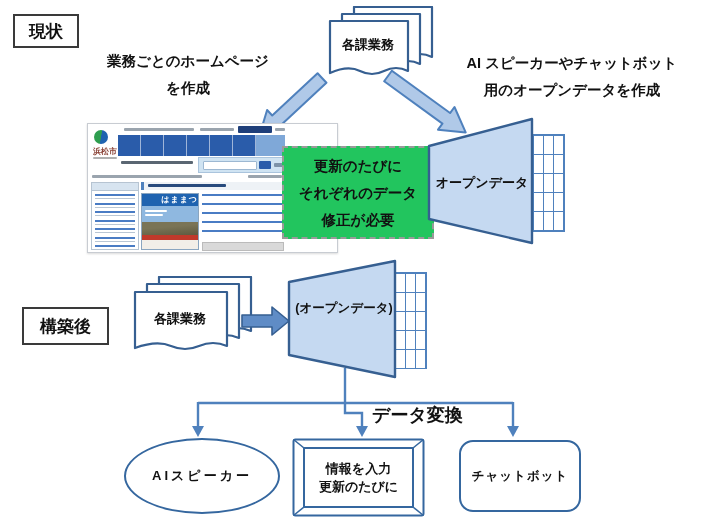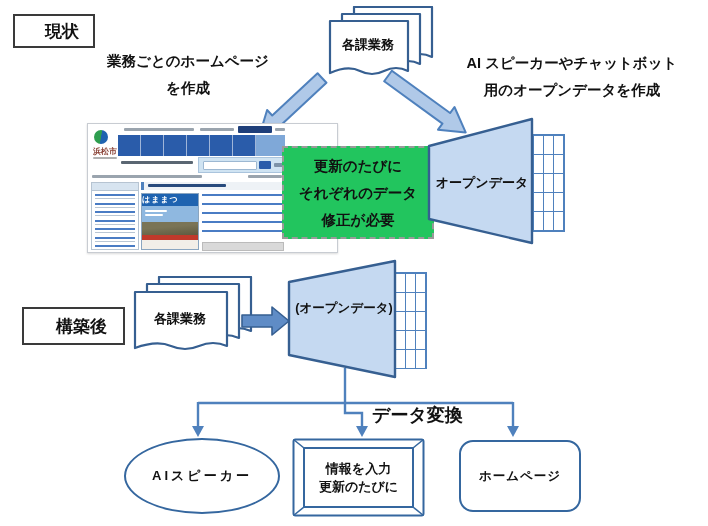--- a/index.html
+++ b/index.html
@@ -1,21 +1,21 @@
 <!DOCTYPE html>
 <html><head>
 <meta charset="utf-8">
 <style>
   html,body{margin:0;padding:0;background:#fff;}
   #stage{position:relative;width:708px;height:526px;background:#fff;overflow:hidden;
          font-family:"Liberation Sans","DejaVu Sans",sans-serif;}
   .abs{position:absolute;}
   .lbl{font-weight:bold;color:#111;text-align:center;}
   .tagbox{border:2px solid #3a3a3a;background:#fff;display:flex;align-items:center;justify-content:center;
-          font-weight:bold;font-size:17px;color:#111;padding-left:16px;}
+          font-weight:bold;font-size:17px;color:#111;}
   .dashed{border:2px dashed #9a9a9a;background:#22c55e;}
   .grid{background-color:#fff;border:1px solid #4f81bd;
         background-image:linear-gradient(#4f81bd 1px,transparent 1px),
                          linear-gradient(90deg,#4f81bd 1px,transparent 1px);
         background-size:10px 19px;}
   .ellipse{border:2px solid #35679f;border-radius:50%;background:#fff;
            display:flex;align-items:center;justify-content:center;}
   .rounded{border:2px solid #35679f;border-radius:14px;background:#fff;
            display:flex;align-items:center;justify-content:center;}
   svg{display:block;}
@@ -95,21 +95,21 @@
       <div style="height:7px;background:#d7e4f0;border-bottom:1px solid #b6c4d2;"></div>
       <div class="ws-side-items" style="height:57px;margin:1px 3px;"></div>
     </div>
 
     <div class="abs" style="left:53px;top:58px;width:143px;height:8px;background:#eef2f6;border-left:3px solid #4f81bd;">
       <div class="bar" style="left:4px;top:2px;width:78px;height:3px;background:#274a7d;"></div>
     </div>
 
     <div class="abs" style="left:53px;top:69px;width:56px;height:55px;overflow:hidden;border:1px solid #8aa5c0;">
       <div style="height:12px;background:#1f63b0;color:#fff;font-size:8px;font-weight:bold;
-                  text-align:left;line-height:12px;letter-spacing:1px;">はままつ</div>
+                  text-align:right;line-height:12px;letter-spacing:1px;">はままつ</div>
       <div style="height:16px;background:#8fb8e0;position:relative;">
         <div class="bar" style="left:3px;top:4px;width:22px;height:2px;background:#ffffff;"></div>
         <div class="bar" style="left:3px;top:8px;width:18px;height:2px;background:#ffffff;"></div>
       </div>
       <div style="height:13px;background:linear-gradient(175deg,#7a7456 40%,#5e5a40 100%);"></div>
       <div style="height:14px;background:linear-gradient(#c0392b 0 5px,#f2eee8 5px 100%);"></div>
     </div>
 
     <div class="abs ws-links" style="left:114px;top:70px;width:80px;height:45px;"></div>
 
@@ -189,16 +189,16 @@
         <line x1="131.5" y1="77.5" x2="121" y2="69"></line>
       </g>
     </svg>
     <div class="abs lbl" style="left:0;top:22px;width:133px;font-size:13px;line-height:18px;">
       <div>情報を入力</div>
       <div>更新のたびに</div>
     </div>
   </div>
 
   <div class="abs rounded" style="left:459px;top:440px;width:118px;height:68px;">
-    <span class="lbl" style="font-size:12.5px;letter-spacing:1px;">ホームページ</span>
+    <span class="lbl" style="font-size:12.5px;letter-spacing:1px;">チャットボット</span>
   </div>
 
 </div>
 
 </body></html>

